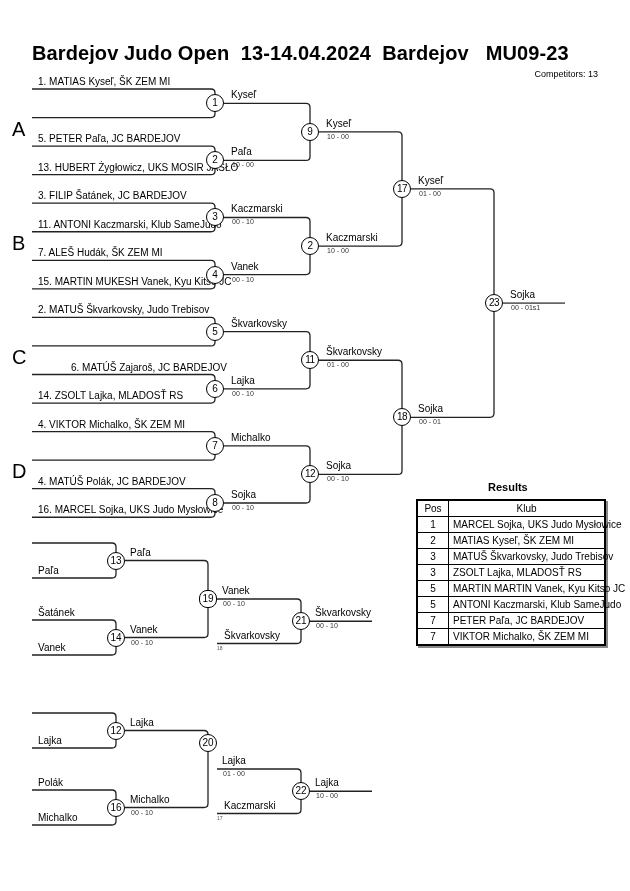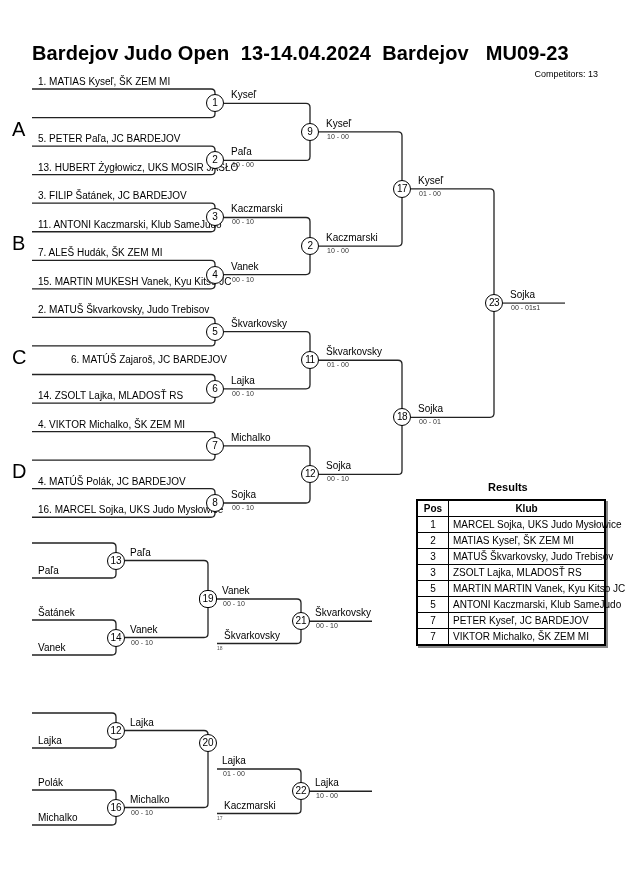--- a/index.html
+++ b/index.html
@@ -14,21 +14,21 @@
   .score { position: absolute; font-size: 7px; white-space: nowrap; color: #333; line-height: 8px; }
   .tiny { position: absolute; font-size: 5px; color: #555; line-height: 6px; }
   .circle { position: absolute; width: 16px; height: 16px; border: 1px solid #000; border-radius: 50%;
             background: #fff; font-size: 10px; text-align: center; line-height: 16px; box-sizing: content-box; }
   .circle.wide { font-size: 10px; letter-spacing: -0.5px; }
   #results-title { position: absolute; left: 488px; top: 481px; font-size: 11px; font-weight: bold; }
   #results { position: absolute; left: 416px; top: 499px; width: 190px; border: 2px solid #000;
              border-collapse: collapse; font-size: 10px; box-shadow: 2px 2px 0 #888; table-layout: fixed; }
   #results th, #results td { border: 1px solid #000; height: 15px; padding: 0 4px; white-space: nowrap;
              overflow: visible; }
-  #results th { font-weight: bold; text-align: center; height: 15px; }
+  #results th { font-weight: normal; text-align: center; height: 15px; }
   #results td.pos { text-align: center; width: 22px; }
   #results td.nm { text-align: left; }
 </style>
 </head>
 <body>
 
 <div id="title">Bardejov Judo Open  13-14.04.2024  Bardejov   MU09-23</div>
 <div id="competitors">Competitors: 13</div>
 
 <svg id="bracket" width="630" height="891" xmlns="http://www.w3.org/2000/svg">
@@ -67,21 +67,21 @@
     <div class="lbl" style="left: 38px; top: 76px;">1. MATIAS Kyseľ, ŠK ZEM MI</div>
     <div class="lbl" style="left: 38px; top: 104.55px;"></div>
     <div class="lbl" style="left: 38px; top: 133.1px;">5. PETER Paľa, JC BARDEJOV</div>
     <div class="lbl" style="left: 38px; top: 161.65px;">13. HUBERT Żygłowicz, UKS MOSIR JASŁO</div>
     <div class="lbl" style="left: 38px; top: 190.2px;">3. FILIP Šatánek, JC BARDEJOV</div>
     <div class="lbl" style="left: 38px; top: 218.75px;">11. ANTONI Kaczmarski, Klub SameJudo</div>
     <div class="lbl" style="left: 38px; top: 247.3px;">7. ALEŠ Hudák, ŠK ZEM MI</div>
     <div class="lbl" style="left: 38px; top: 275.85px;">15. MARTIN MUKESH Vanek, Kyu Kitso JC</div>
     <div class="lbl" style="left: 38px; top: 304.4px;">2. MATUŠ Škvarkovsky, Judo Trebisov</div>
     <div class="lbl" style="left: 38px; top: 332.95px;"></div>
-    <div class="lbl" style="left: 38px; top: 354px; padding-left: 33px;">6. MATÚŠ Zajaroš, JC BARDEJOV</div>
+    <div class="lbl" style="left: 38px; top: 362px; padding-left: 33px;">6. MATÚŠ Zajaroš, JC BARDEJOV</div>
     <div class="lbl" style="left: 38px; top: 390.05px;">14. ZSOLT Lajka, MLADOSŤ RS</div>
     <div class="lbl" style="left: 38px; top: 418.6px;">4. VIKTOR Michalko, ŠK ZEM MI</div>
     <div class="lbl" style="left: 38px; top: 447.15px;"></div>
     <div class="lbl" style="left: 38px; top: 475.7px;">4. MATÚŠ Polák, JC BARDEJOV</div>
     <div class="lbl" style="left: 38px; top: 504.25px;">16. MARCEL Sojka, UKS Judo Mysłowice</div>
     <div class="circle" style="left: 206px; top: 94.275px;">1</div>
     <div class="lbl" style="left: 231px; top: 89.275px;">Kyseľ</div>
     <div class="score" style="left: 232px; top: 104.275px;"></div>
     <div class="circle" style="left: 206px; top: 151.375px;">2</div>
     <div class="lbl" style="left: 231px; top: 146.375px;">Paľa</div>
@@ -191,20 +191,20 @@
       <tr>
         <td class="pos">5</td>
         <td class="nm">MARTIN MARTIN Vanek, Kyu Kitso JC</td>
       </tr>
       <tr>
         <td class="pos">5</td>
         <td class="nm">ANTONI Kaczmarski, Klub SameJudo</td>
       </tr>
       <tr>
         <td class="pos">7</td>
-        <td class="nm">PETER Kyseľ, JC BARDEJOV</td>
+        <td class="nm">PETER Paľa, JC BARDEJOV</td>
       </tr>
       <tr>
         <td class="pos">7</td>
         <td class="nm">VIKTOR Michalko, ŠK ZEM MI</td>
       </tr>
     </tbody>
 </table>
 
 </body></html>

